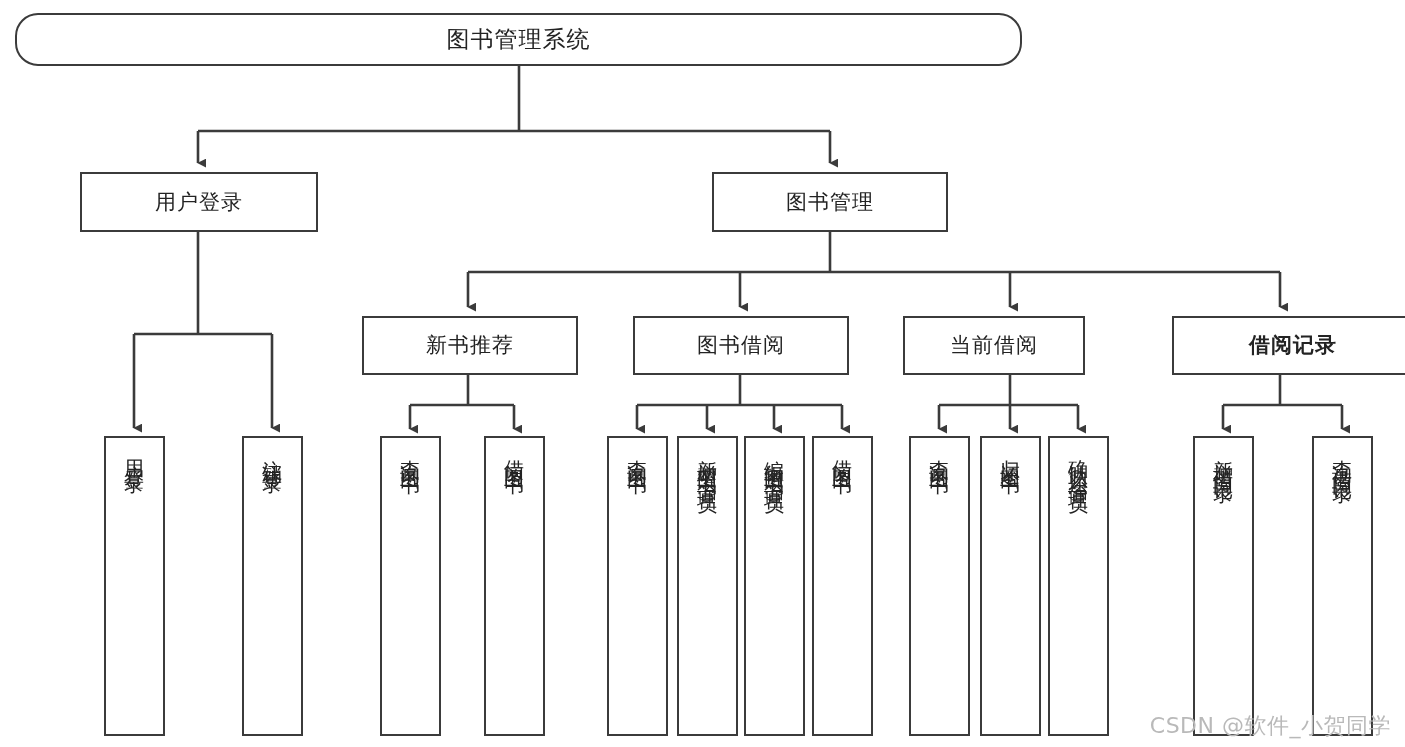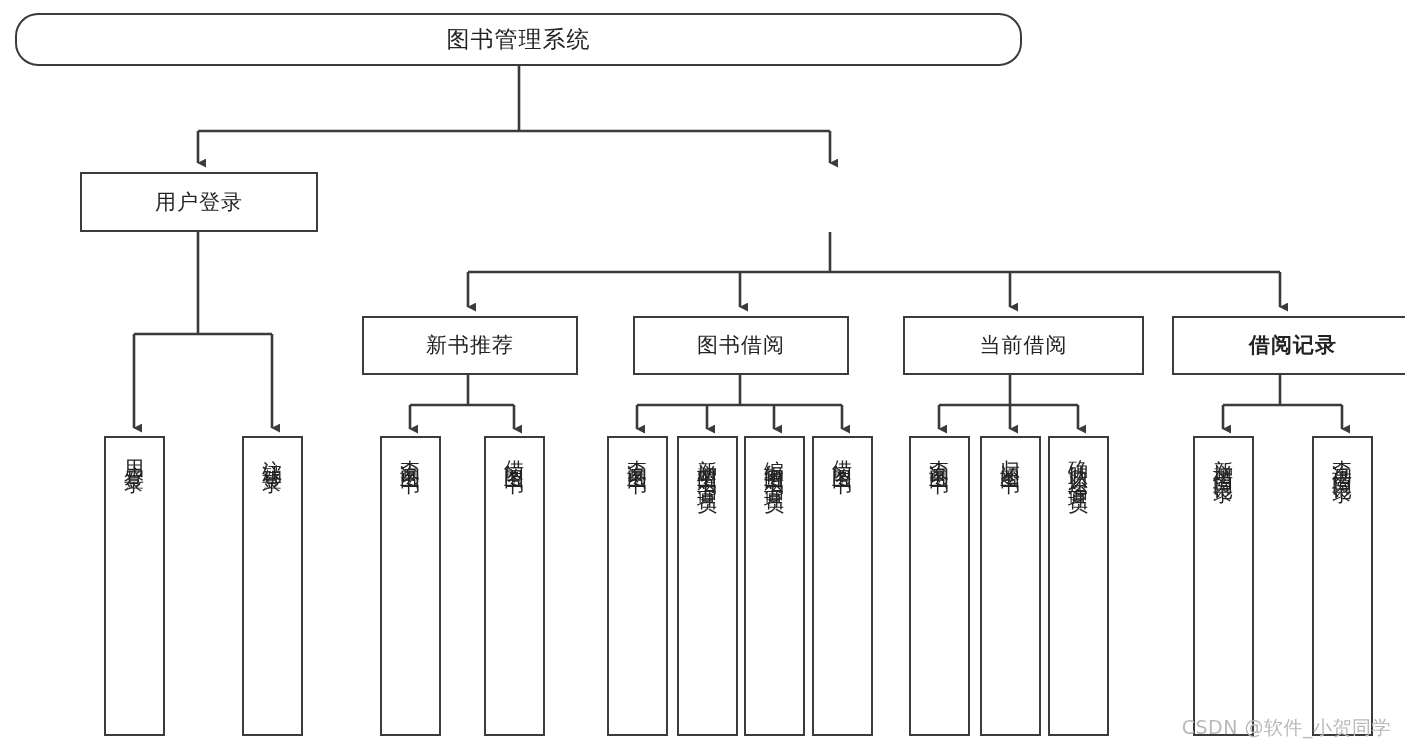--- a/index.html
+++ b/index.html
@@ -54,21 +54,21 @@
     letter-spacing:5px;
     white-space:pre-wrap;
     line-height:1.0;
     max-height:292px;
   }
   .node.leaf.tall .lbl{max-height:288px;}
   .watermark{
     position:absolute;
     right:14px;
     bottom:6px;
-    font-size:19px;
+    font-size:22px;
     color:#b9b9b9;
     letter-spacing:0.5px;
     z-index:5;
     white-space:nowrap;
     user-select:none;
   }
 </style>
 </head>
 <body>
 
@@ -124,28 +124,31 @@
     </g>
   </svg>
 
   <div class="node root" style="left:15px;top:13px;width:1007px;height:53px;border-radius:23px;">
     <span class="lbl">图书管理系统</span>
   </div>
 
   <div class="node lvl2" style="left:80px;top:172px;width:238px;height:60px;">
     <span class="lbl">用户登录</span>
   </div>
+  <div class="node lvl2" style="left:712px;top:172px;width:236px;height:60px;">
+    <span class="lbl">图书管理</span>
+  </div>
 
   <div class="node lvl2" style="left:362px;top:316px;width:216px;height:59px;">
     <span class="lbl">新书推荐</span>
   </div>
   <div class="node lvl2" style="left:633px;top:316px;width:216px;height:59px;">
     <span class="lbl">图书借阅</span>
   </div>
-  <div class="node lvl2" style="left:903px;top:316px;width:241px;height:59px;">
+  <div class="node lvl2" style="left:903px;top:316px;width:182px;height:59px;">
     <span class="lbl">当前借阅</span>
   </div>
   <div class="node lvl2" style="left:1172px;top:316px;width:242px;height:59px;font-weight:bold;">
     <span class="lbl">借阅记录</span>
   </div>
 
   <div class="node leaf" style="left:104px;top:436px;width:61px;height:300px;">
     <span class="lbl">用户登录</span>
   </div>
   <div class="node leaf" style="left:242px;top:436px;width:61px;height:300px;">

